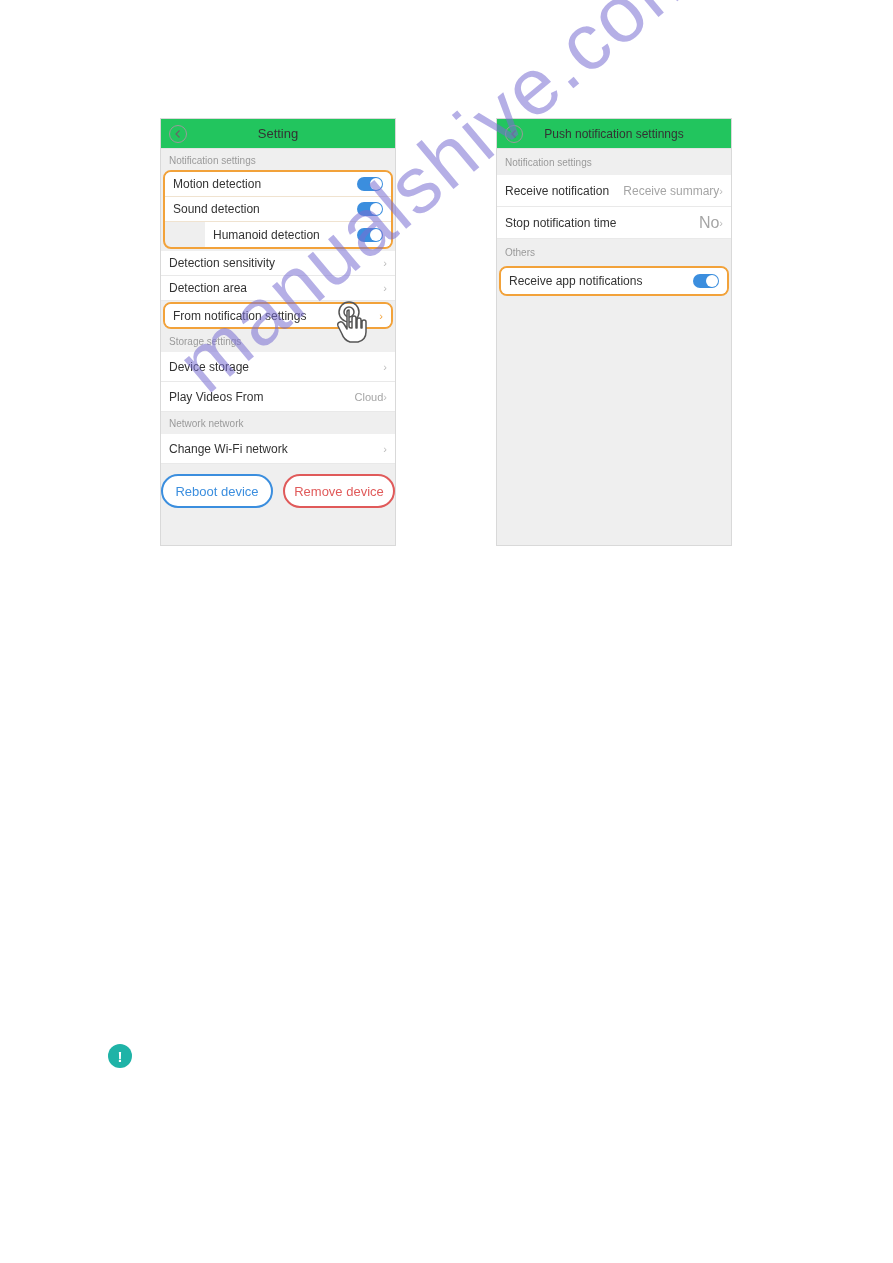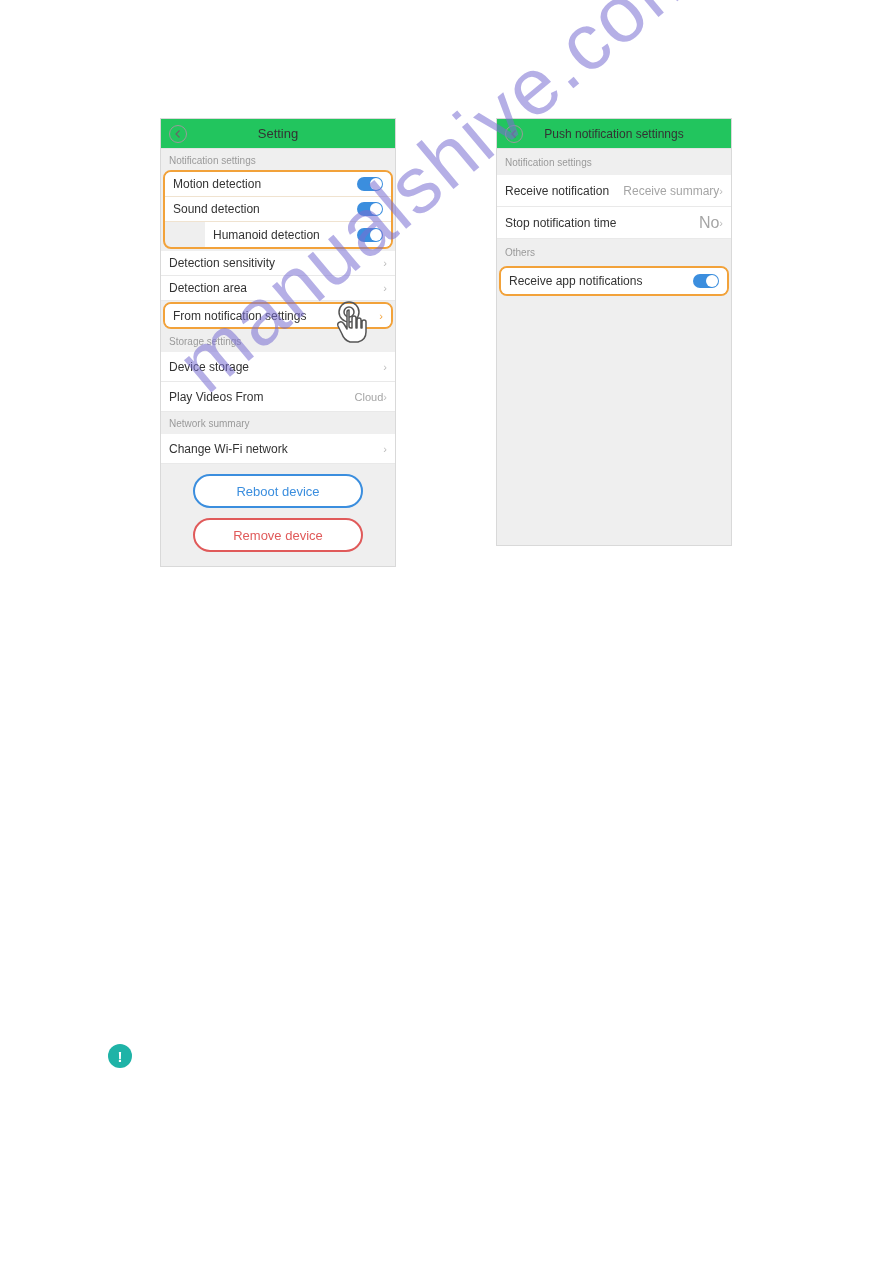--- a/index.html
+++ b/index.html
@@ -15,21 +15,21 @@
   .row .lbl { flex: 1; }
   .row .val { color: #a5a5a5; font-size: 11px; }
   .chev { color: #bbb; font-size: 11px; }
   .toggle { width: 26px; height: 14px; border-radius: 7px; background: #3b8ede; position: relative; }
   .toggle::after { content:""; position:absolute; right:1px; top:1px; width:12px; height:12px; border-radius:50%; background:#fff; }
   .hl-group { border: 2px solid #f2a23a; border-radius: 8px; margin: -1px 2px 2px 2px; overflow: hidden; }
   .hl-group .row { border-bottom: 1px solid #f0e3d0; align-items: center; }
   .hl-group .row:last-child { border-bottom: none; margin-left: 40px; }
   .hl-single { border: 2px solid #f2a23a; border-radius: 8px; margin: 1px 2px; overflow: hidden; }
   .hl-single .row { border-bottom: none; height: 23px; }
-  .footer { padding: 10px 0 14px 0; display:flex; flex-direction:column; align-items:center; gap:10px; }
+  .footer { padding: 10px 0 14px 0; display:flex; flex-direction:row; align-items:center; gap:10px; }
   .pillbtn { width: 170px; height: 34px; border-radius: 17px; background:#fff; display:flex; align-items:center; justify-content:center; font-size:13px; }
   .pillbtn.blue { border: 2px solid #3b8ede; color:#3b8ede; }
   .pillbtn.red  { border: 2px solid #e05a5a; color:#e05a5a; }
   .tap-hand { position:absolute; left: 335px; top: 298px; width:40px; height:55px; pointer-events:none; }
   .watermark { position:absolute; left:160px; top:340px; font-size:80px; font-weight:500; color:rgba(120,110,210,0.55); transform: rotate(-40deg); transform-origin: left top; letter-spacing:2px; pointer-events:none; white-space:nowrap; }
   .note-icon { position:absolute; left:108px; top:1044px; width:24px; height:24px; border-radius:50%; background:#1fb3a7; color:#fff; display:flex; align-items:center; justify-content:center; font-size:15px; font-weight:bold; }
 </style>
 </head>
 <body>
 
@@ -83,21 +83,21 @@
     <div class="row" style="height:30px">
       <span class="lbl">Device storage</span>
       <span class="chev">›</span>
     </div>
     <div class="row" style="height:30px">
       <span class="lbl">Play Videos From</span>
       <span class="val">Cloud</span>
       <span class="chev">›</span>
     </div>
 
-    <div class="sectionhdr">Network summary</div>
+    <div class="sectionhdr">Network network</div>
 
     <div class="row" style="height:30px">
       <span class="lbl">Change Wi-Fi network</span>
       <span class="chev">›</span>
     </div>
 
     <div class="footer">
       <div class="pillbtn blue">Reboot device</div>
       <div class="pillbtn red">Remove device</div>
     </div>

